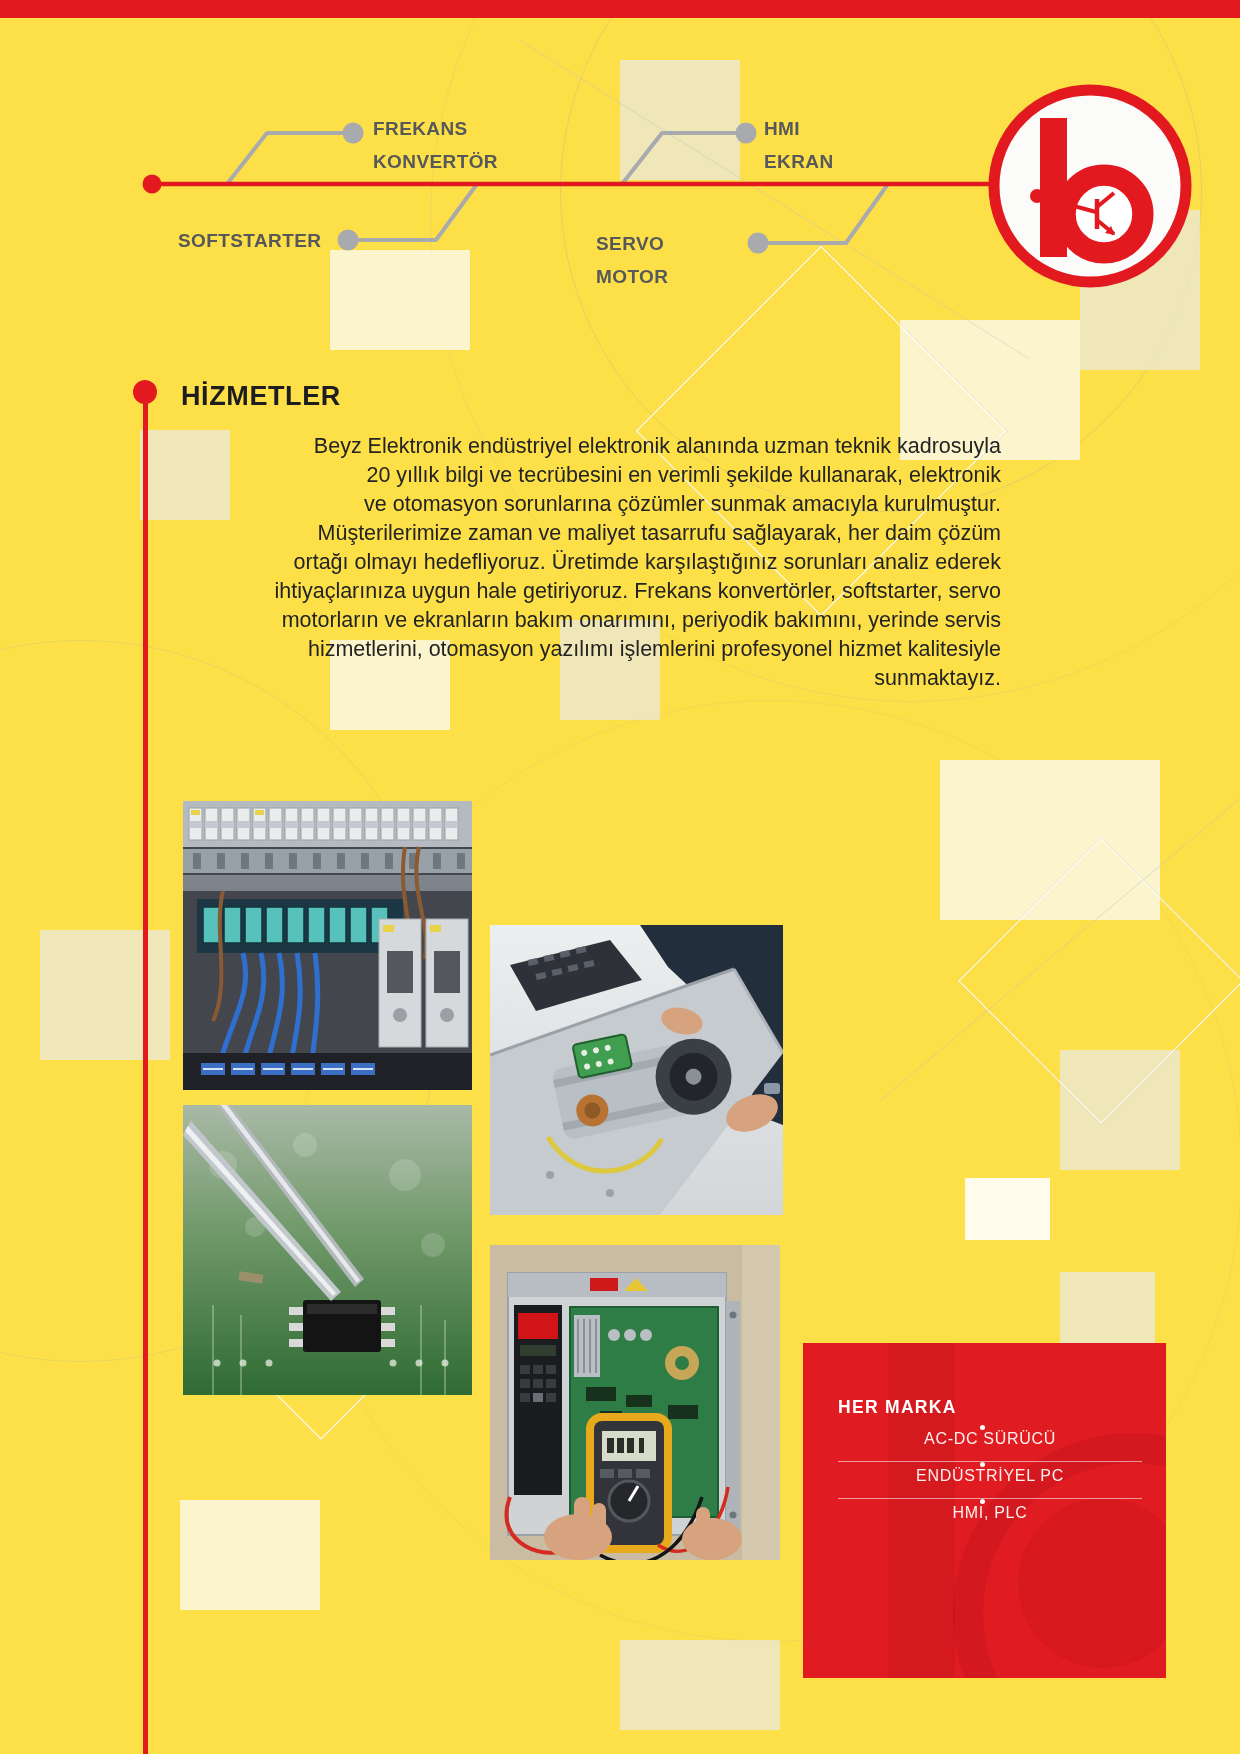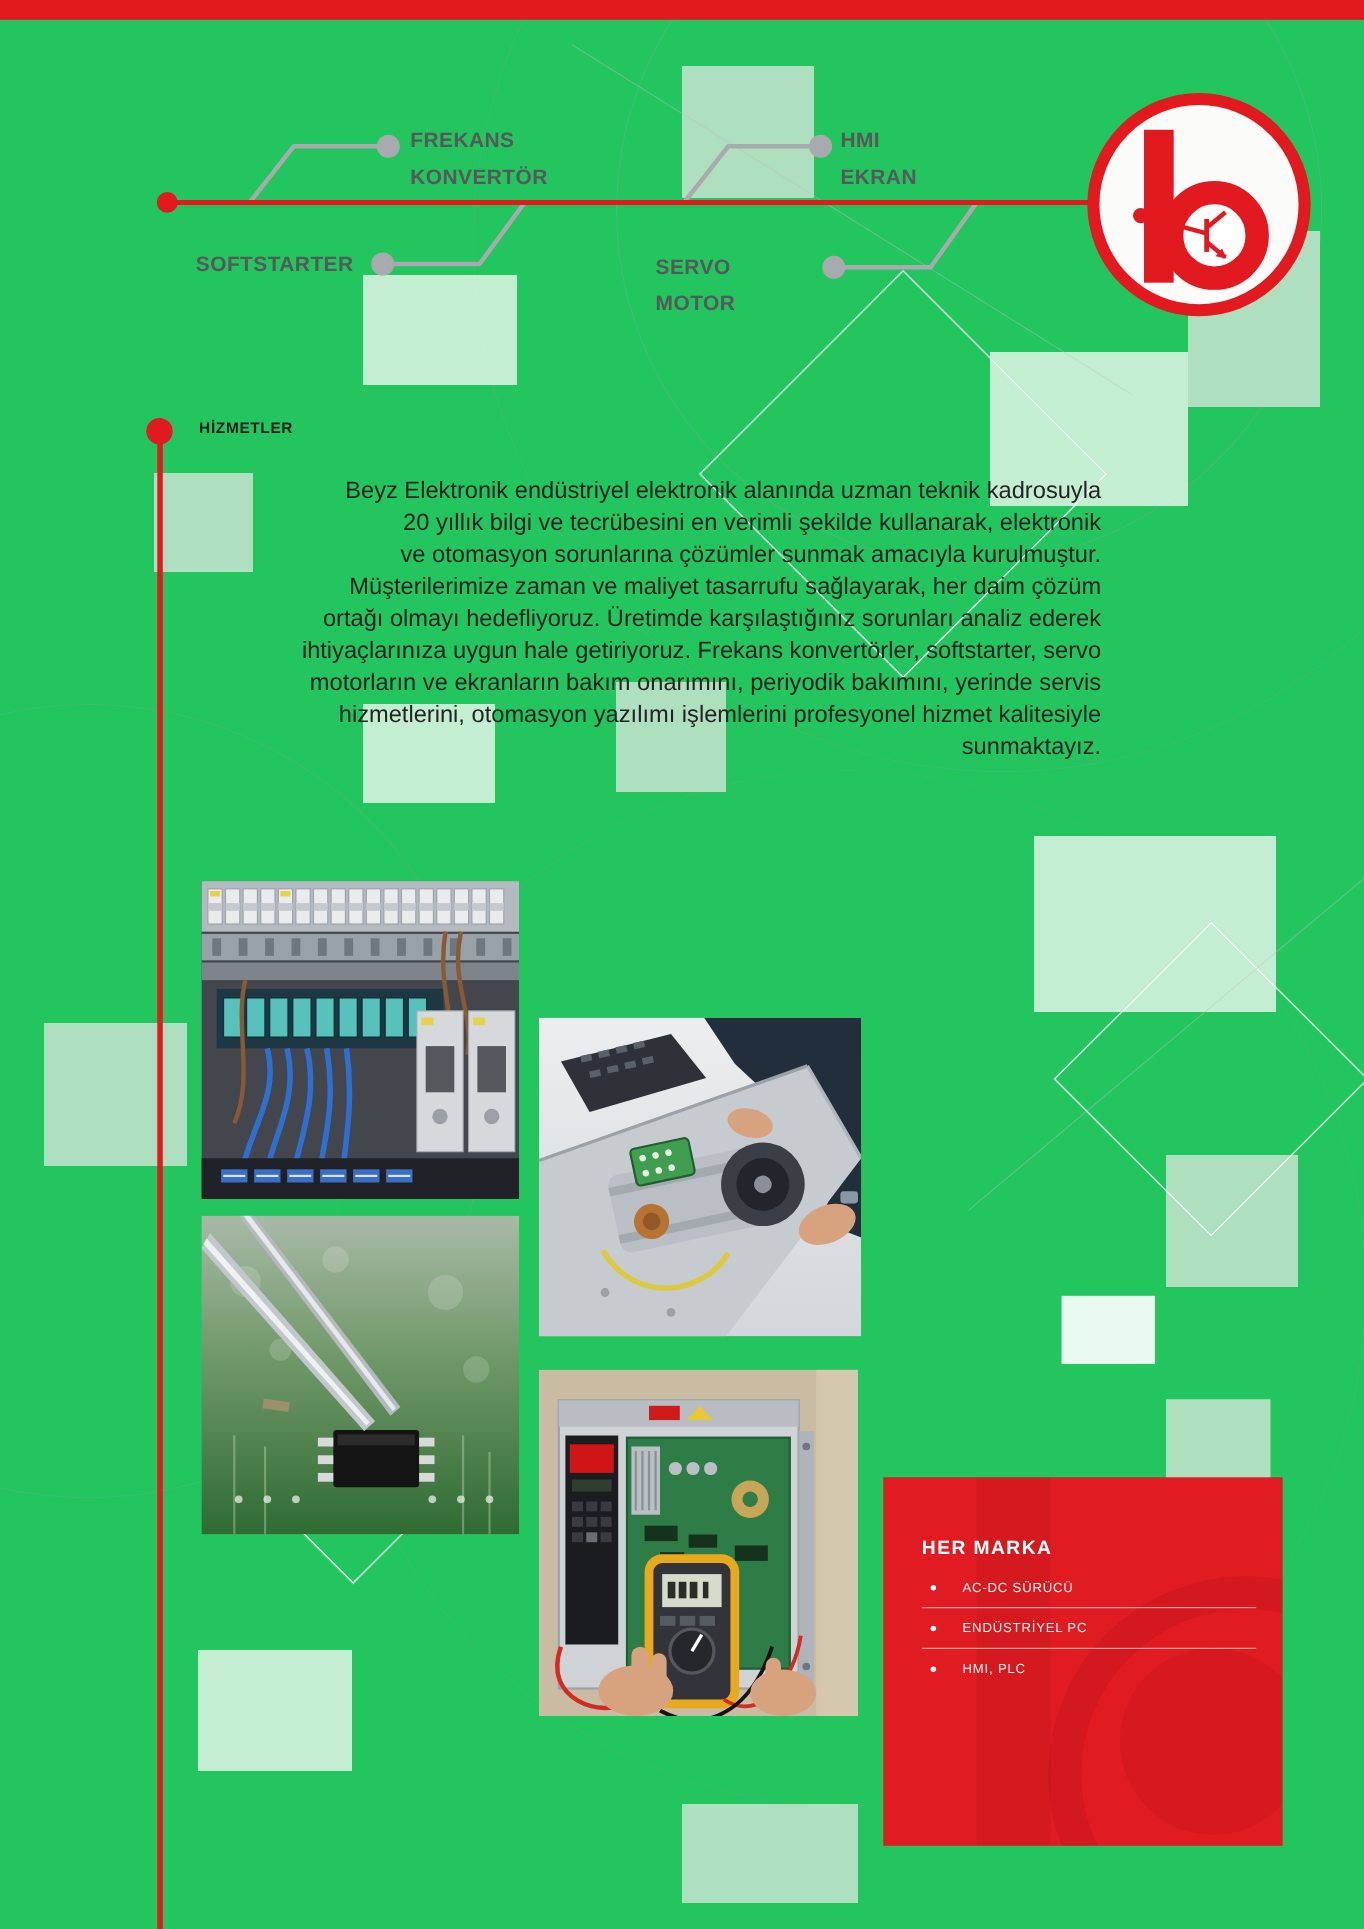--- a/index.html
+++ b/index.html
@@ -1,18 +1,18 @@
 <!DOCTYPE html>
 <html lang="tr"><head>
 <meta charset="utf-8">
 <style>
   html,body{margin:0;padding:0;background:#d8d8d8;}
   .page{
     position:relative; width:1240px; height:1754px; overflow:hidden;
-    background:#22c55e;
+    background:#fde047;
     font-family:"Liberation Sans", sans-serif;
     -webkit-font-smoothing:antialiased;
   }
   
   .deco{position:absolute; pointer-events:none;}
   .ring{border-radius:50%; border:1px solid rgba(160,165,170,0.28);}
   .patch-l{background:#fbfbfa; opacity:.75;}
   .patch-d{background:#e9e9e8; opacity:.7;}
   .patch-w{background:#ffffff; opacity:.9;}
   .sq-o{border:1px solid rgba(255,255,255,0.95); box-shadow:0 0 0 1px rgba(205,208,210,0.25); transform:rotate(45deg);}
@@ -26,21 +26,21 @@
   .dg-label{
     position:absolute; font-size:19px; font-weight:700; color:#57585a;
     letter-spacing:.4px; line-height:33px; white-space:pre-line;
   }
   .dg-right{text-align:left;}
 
   
   .svc-dot{position:absolute; left:133px; top:380px; width:24px; height:24px; border-radius:50%; background:#e2191f;}
   .svc-vline{position:absolute; left:143px; top:392px; width:5px; height:1362px; background:#e2191f;}
   .svc-title{
-    position:absolute; left:181px; top:381px; font-size:14px; font-weight:700;
+    position:absolute; left:181px; top:381px; font-size:27px; font-weight:700;
     color:#1d1d1f; letter-spacing:.6px;
   }
   .svc-par{
     position:absolute; left:181px; top:432px; width:820px;
     font-size:21.5px; line-height:29px; color:#232323; white-space:pre-line;text-align:right;
   }
 
   
   .photo{position:absolute; overflow:hidden;}
   .photo svg{display:block;}
@@ -53,21 +53,21 @@
   .offer-box{position:absolute; left:803px; top:1343px; width:363px; height:335px; background:#e01b21; overflow:hidden;}
   .box-band{position:absolute; left:85px; top:0; width:67px; height:100%; background:rgba(0,0,0,0.05);}
   .box-wm{position:absolute; left:150px; top:90px; width:300px; height:300px; border-radius:50%;
           border:30px solid rgba(120,10,15,0.12);}
   .box-wm2{position:absolute; left:215px; top:155px; width:170px; height:170px; border-radius:50%;
           background:rgba(120,10,15,0.08);}
   .box-heading{position:absolute; left:35px; top:54px; font-size:17.5px; color:#ffffff; letter-spacing:1.3px; font-weight:700;}
   .box-list{position:absolute; left:35px; top:82px; width:304px; margin:0; padding:0; list-style:none;}
   .box-list li{
     display:flex; align-items:center; height:36px;
-    font-size:12px; letter-spacing:.7px; color:#fdf1ee; font-weight:500;
+    font-size:16px; letter-spacing:.7px; color:#fdf1ee; font-weight:500;flex-direction:column;
   }
   .box-list li + li{border-top:1px solid rgba(255,255,255,0.55);}
   .bullet{width:5px; height:5px; border-radius:50%; background:#ffffff; margin-left:8px; margin-right:24px; flex:0 0 auto;}
   .box-footer{position:absolute; left:35px; top:238px; width:300px; font-size:17px; line-height:21px;
     color:#fdf1ee; letter-spacing:.4px; white-space:pre-line; font-weight:500;}
 </style>
 </head>
 <body>
 
 <div class="page">

